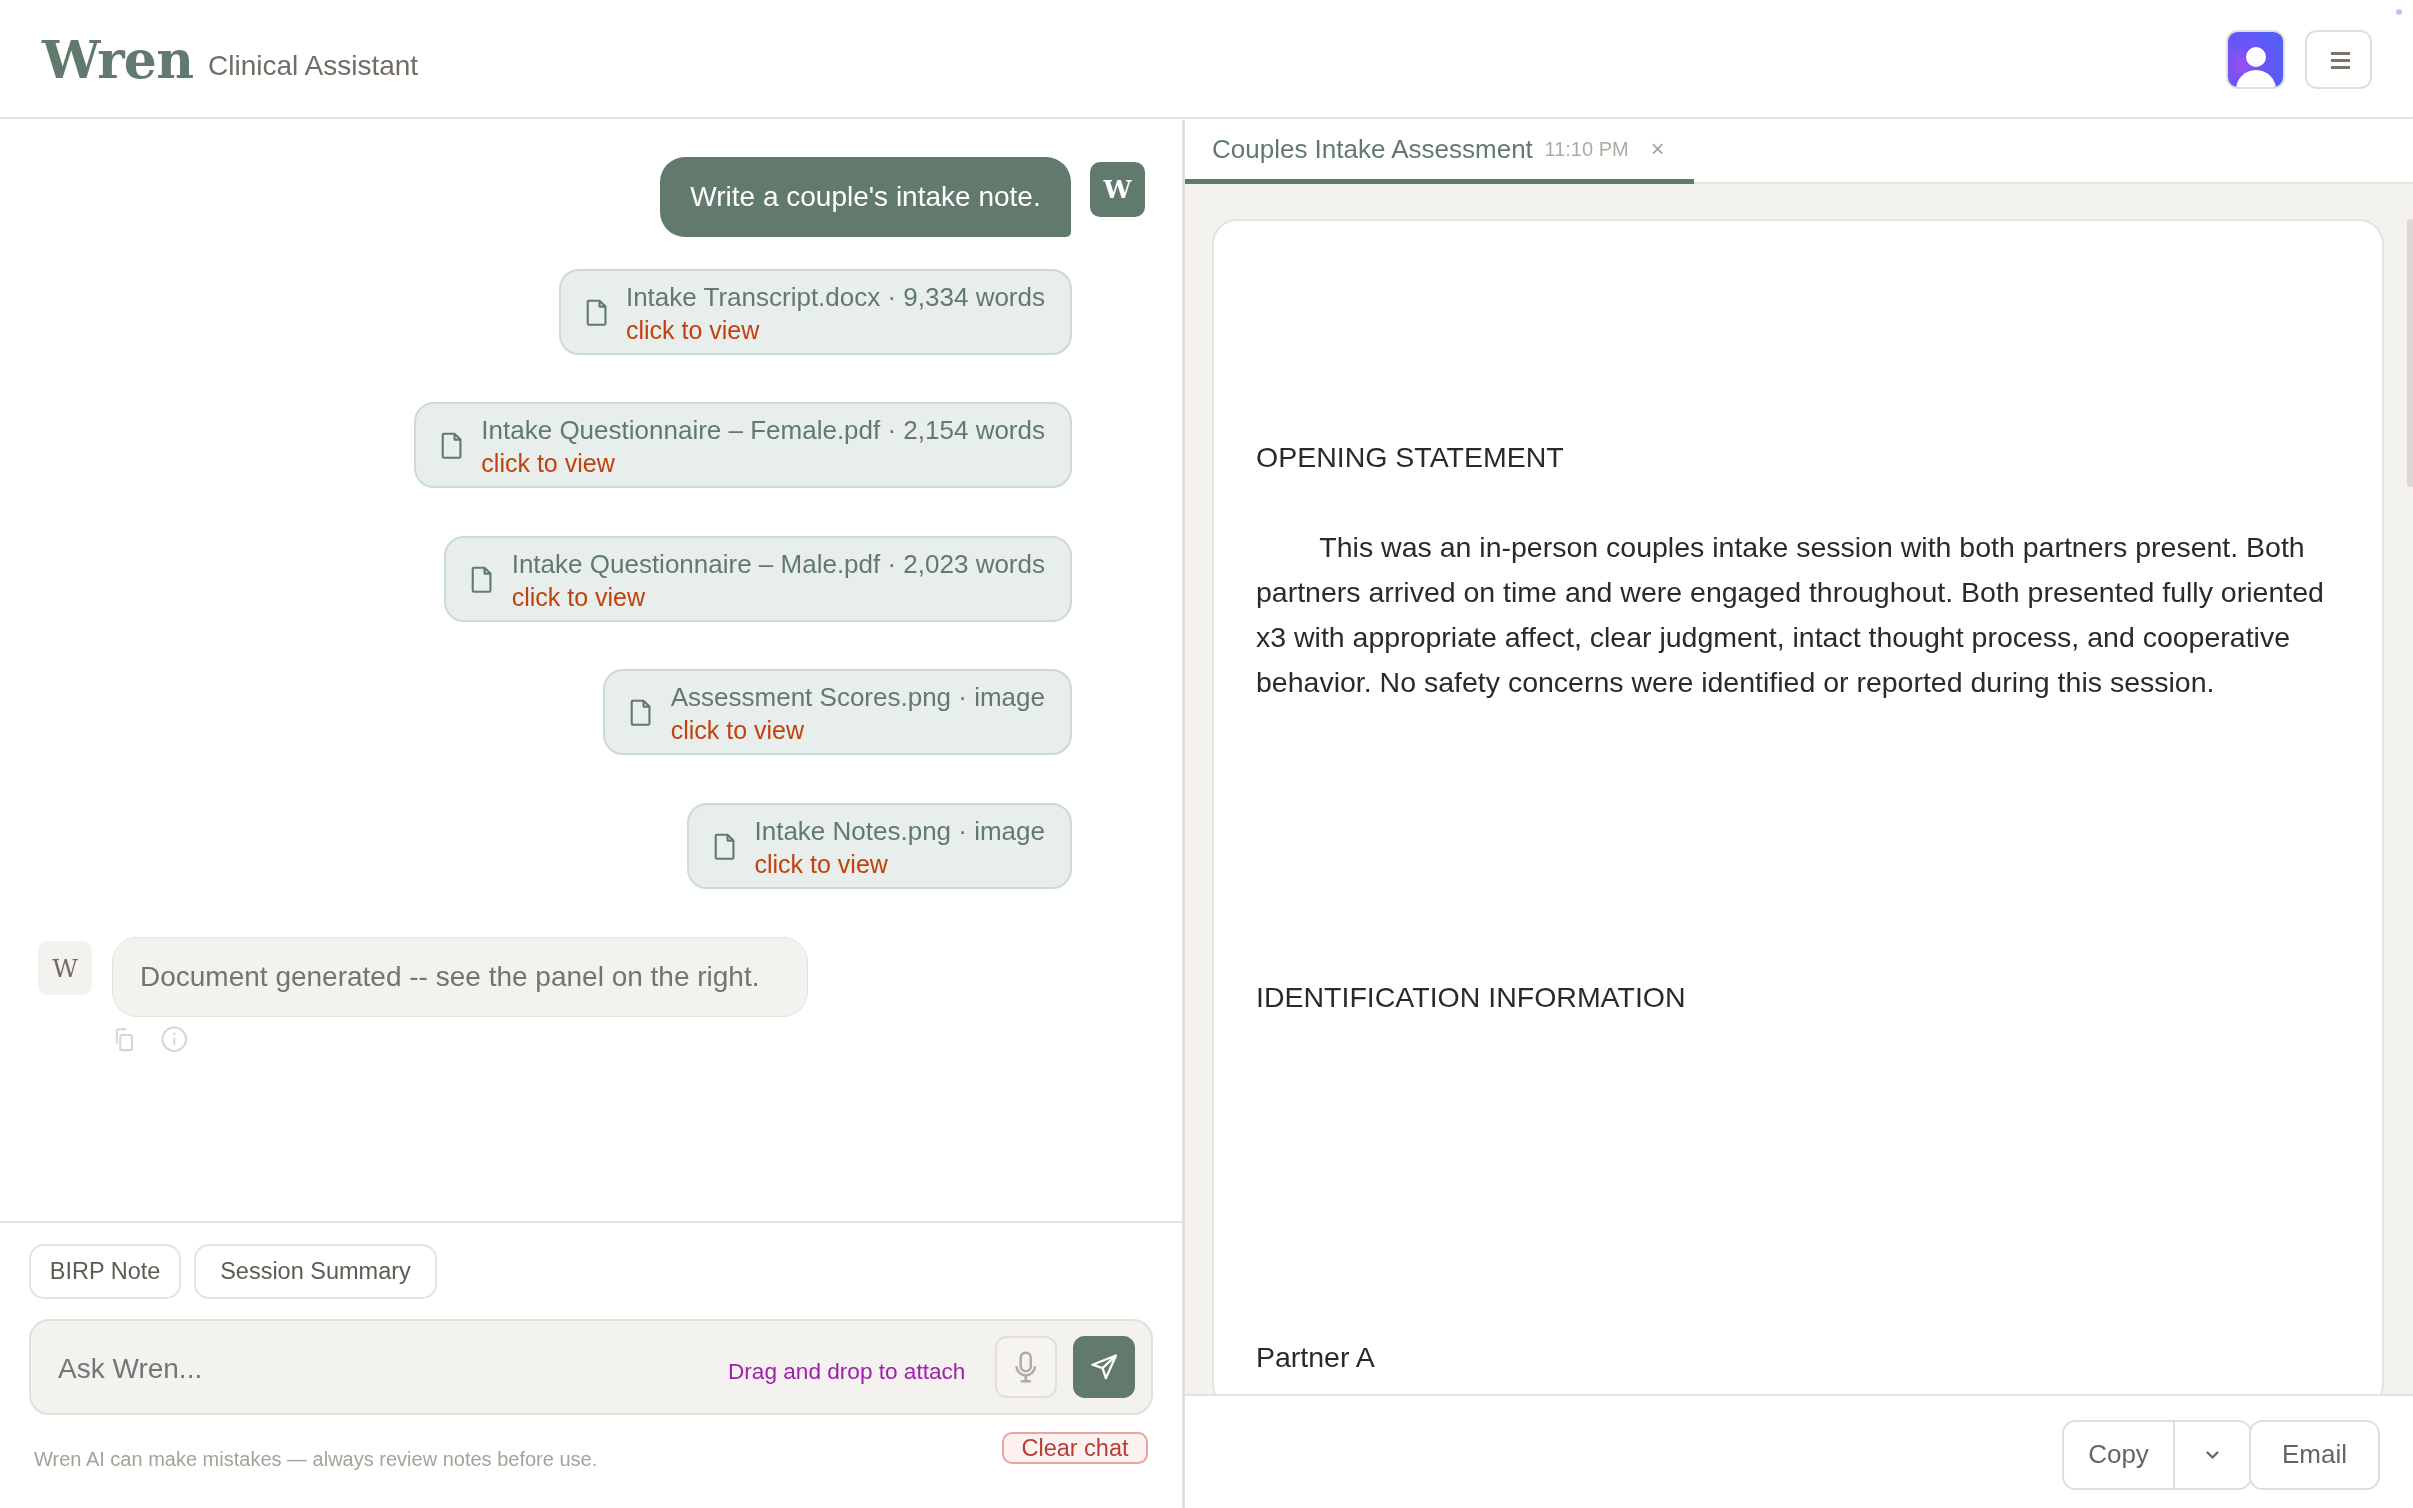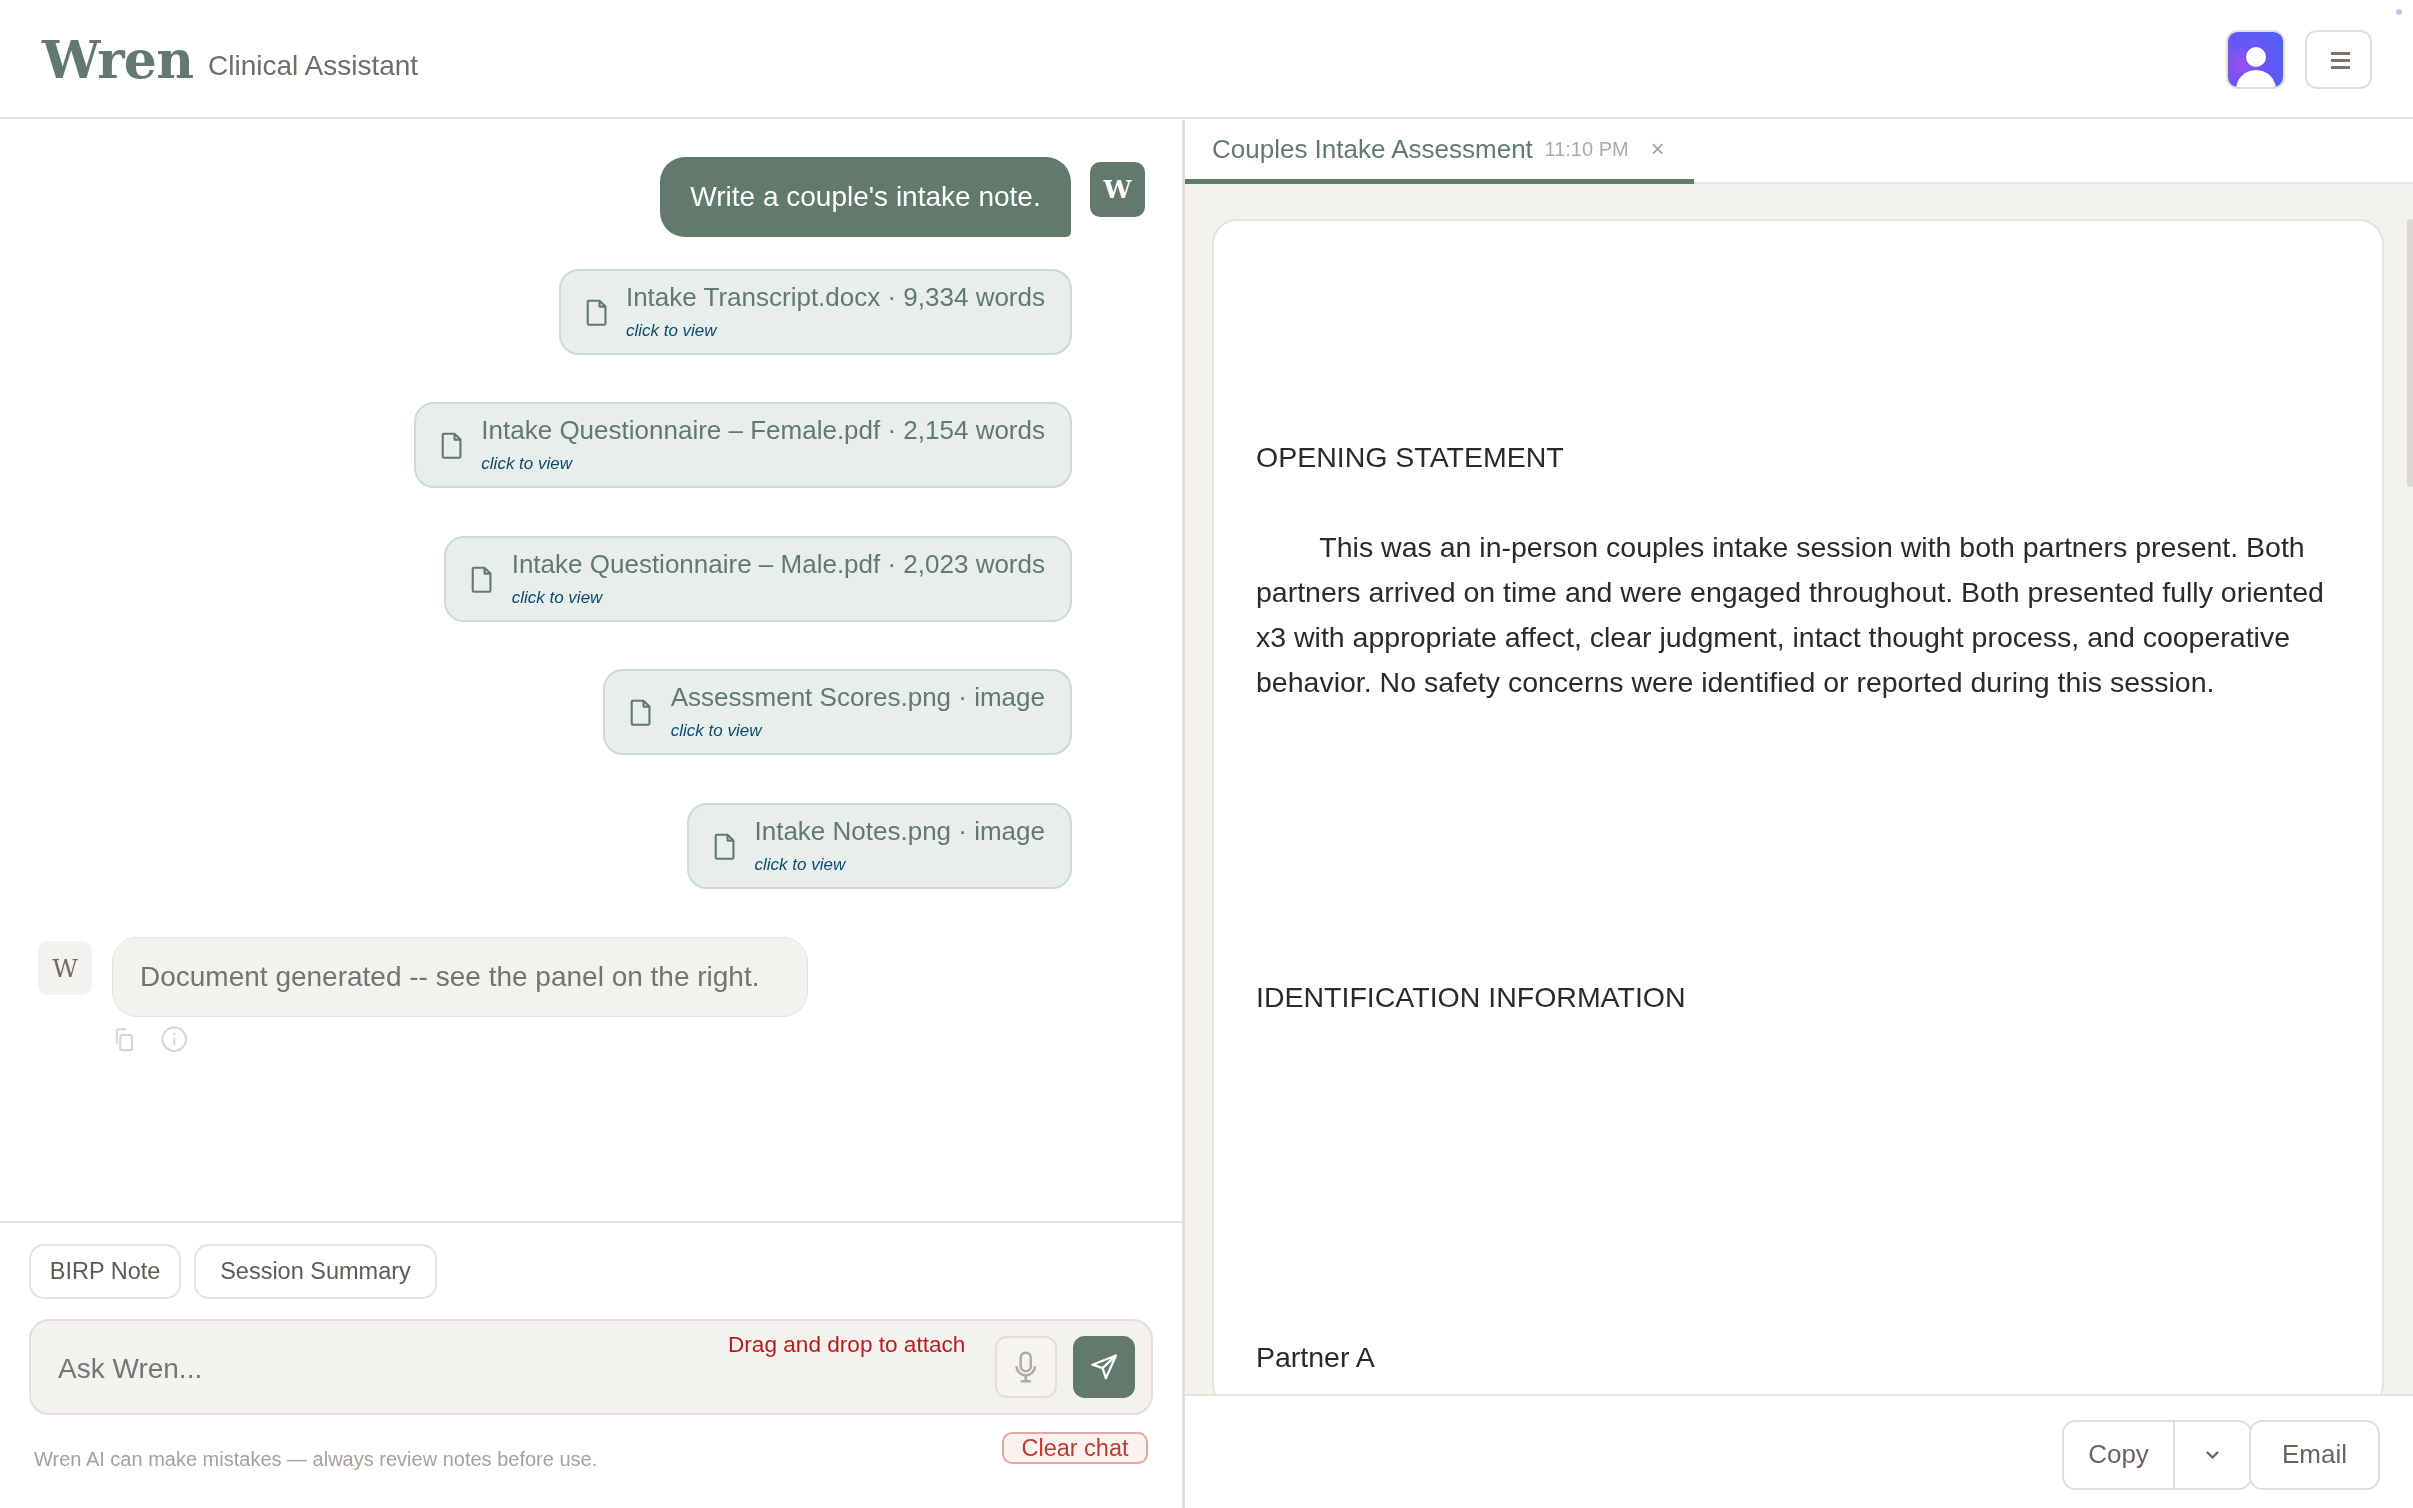--- a/index.html
+++ b/index.html
@@ -18,33 +18,33 @@
   .status-dot { position: absolute; left: 2396px; top: 9.2px; width: 5.9px; height: 5.9px; border-radius: 50%; background: #c6c3f3; }
 
   
   .chat { position: absolute; left: 0; top: 122px; width: 1182px; height: 1099px; background: #fff; }
   .user-msg { position: absolute; left: 660px; top: 35px; width: 411px; height: 80px; background: #627a6d; border-radius: 25px 25px 5px 25px; color: #fff; font-size: 28px; display: flex; align-items: center; justify-content: center; }
   .user-avatar { position: absolute; left: 1090px; top: 40px; width: 55px; height: 55px; border-radius: 10px; background: #627a6d; color: #fff; font-family: "DejaVu Serif", serif; font-weight: bold; font-size: 25px; display: flex; align-items: center; justify-content: center; }
   .file-chip { position: absolute; right: 110px; height: 86px; background: #e8eeeb; border: 2.5px solid #ccdbd4; border-radius: 20px; padding: 0 25px 0 25px; display: flex; align-items: center; }
   .file-icon { width: 22px; height: 27px; margin-right: 18.4px; flex: none; }
   .file-text { display: flex; flex-direction: column; }
   .file-name { font-size: 26px; color: #627a6d; white-space: nowrap; line-height: 32px; }
-  .file-sub { font-size: 17px; color: #0c4a6e; line-height: 25px; margin-top: 5px; font-style: italic; }
+  .file-sub { font-size: 25px; color: #c2410c; line-height: 25px; margin-top: 5px; }
 
   .bot-avatar { position: absolute; left: 38px; top: 819px; width: 54px; height: 54px; border-radius: 10px; background: #f3f2ef; color: #736c65; font-family: "DejaVu Serif", serif; font-size: 25px; display: flex; align-items: center; justify-content: center; }
   .bot-msg { position: absolute; left: 112px; top: 815px; width: 696px; height: 80px; background: #f3f2ef; border: 1.7px solid #e6e3dd; border-radius: 25px; font-size: 28px; color: #737373; display: flex; align-items: center; padding-left: 27px; }
   .msg-actions { position: absolute; left: 111px; top: 903px; display: flex; gap: 20px; }
   .msg-actions svg { width: 28.5px; height: 28.5px; }
 
   
   .composer { position: absolute; left: 0; top: 1221px; width: 1182px; height: 287px; border-top: 2.5px solid #e6e3dd; background: #fff; }
   .chip-btn { position: absolute; top: 21px; height: 55px; border: 2.5px solid #e6e3dd; border-radius: 15px; background: #fff; font-size: 23.5px; color: #5f5a54; display: flex; align-items: center; justify-content: center; }
   .input-box { position: absolute; left: 29px; top: 96px; width: 1124px; height: 96px; background: #f3f2ef; border: 2.5px solid #e3dfd8; border-radius: 20px; }
   .input-field { position: absolute; left: 27px; top: 32px; width: 637px; font-size: 28px; color: #a8a199; background: transparent; border: none; outline: none; font-family: inherit; }
-  .drag-hint { position: absolute; left: 697px; top: 11px; font-size: 22.6px; color: #b91c1c; }
+  .drag-hint { position: absolute; left: 697px; top: 38px; font-size: 22.6px; color: #a21caf; }
   .mic-btn { position: absolute; left: 964px; top: 15px; width: 62px; height: 62px; border-radius: 11.7px; border: 2.5px solid #e3dfd8; background: #f5f4f1; display: flex; align-items: center; justify-content: center; }
   .send-btn { position: absolute; left: 1042px; top: 15px; width: 62px; height: 62px; border-radius: 11.7px; background: #627a6d; display: flex; align-items: center; justify-content: center; }
   .disclaimer { position: absolute; left: 34px; top: 225px; font-size: 20px; color: #a8a199; }
   .clear-btn { position: absolute; left: 1002px; top: 209px; width: 146px; height: 32px; border: 2.5px solid #e7a5a0; border-radius: 10px; background: #fdf2f1; color: #b53d32; font-size: 23.5px; display: flex; align-items: center; justify-content: center; }
 
   
   .vdivider { position: absolute; left: 1182px; top: 120px; width: 2.5px; height: 1389px; background: #e3dfd8; }
 
   
   .doc-panel { position: absolute; left: 1185px; top: 120px; width: 1229px; height: 1275px; background: #f3f2ef; }

